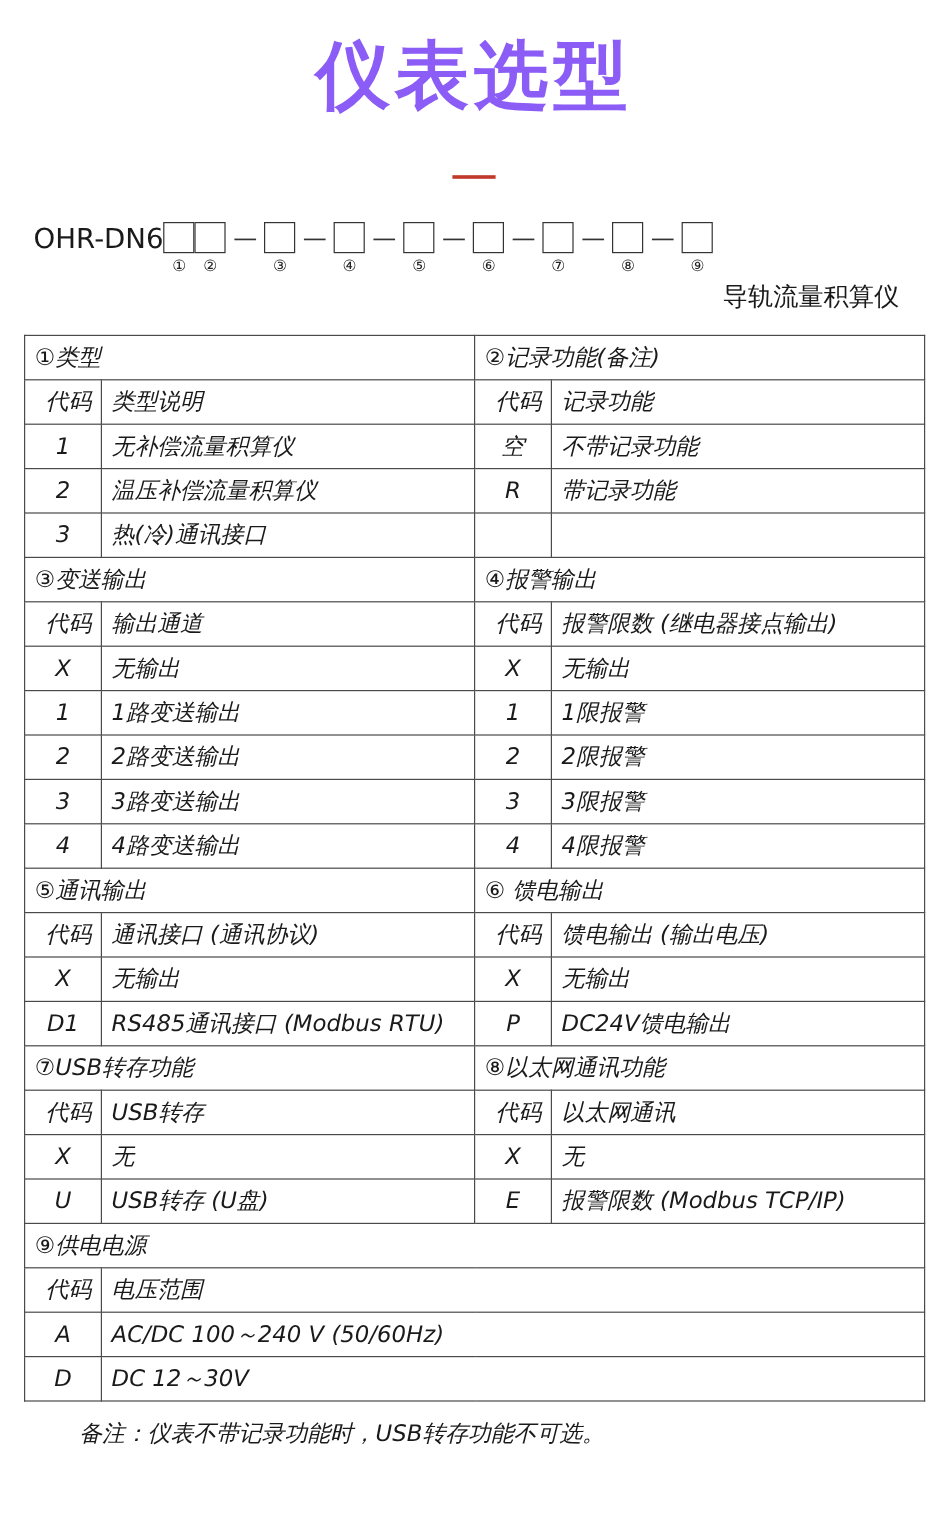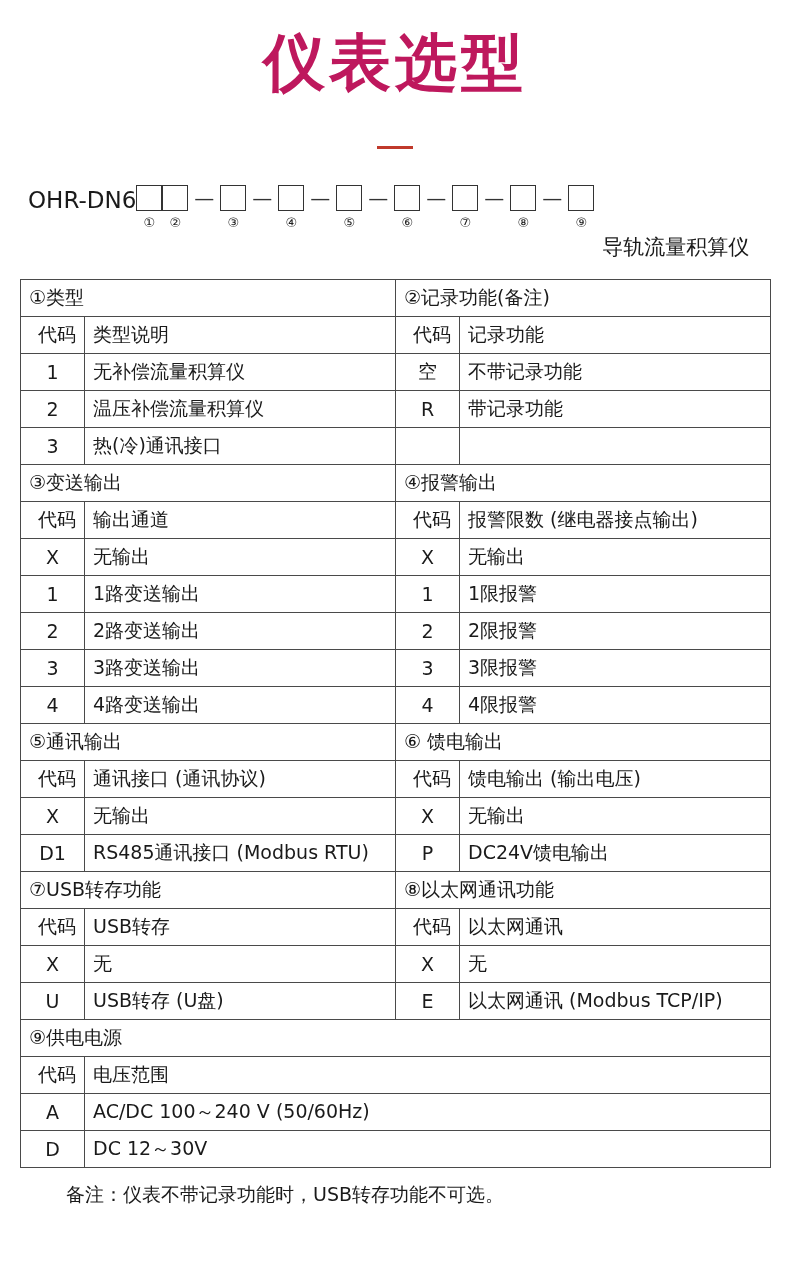--- a/index.html
+++ b/index.html
@@ -13,21 +13,21 @@
     position: relative;
     overflow: hidden;
   }
   .page-title {
     text-align: center;
     font-size: 62px;
     font-weight: bold;
     letter-spacing: 4px;
     margin: 24px 0 0 0;
     line-height: 1.25;
-    color: #be185d;
+    color: #8b5cf6;
   }
   .title-rule-wrap {
     display: flex;
     justify-content: center;
     margin-top: 44px;
   }
   .title-rule {
     width: 36px;
     height: 3px;
     background: #c0392b;
@@ -76,20 +76,21 @@
     line-height: 28px;
     margin-left: 8px;
     white-space: nowrap;
     margin-top: 48px;
   }
 
   
   .tables {
     padding: 0 20px;
     margin-top: 18px;
+    font-style: italic;
   }
   table.spec {
     width: 750px;
     border-collapse: collapse;
     table-layout: fixed;
   }
   table.spec td {
     border: 1px solid #4a4a4a;
     font-size: 19px;
     padding: 4px 8px;
@@ -293,21 +294,21 @@
       <tr>
         <td class="code-col">X</td>
         <td>无</td>
         <td class="code-col">X</td>
         <td>无</td>
       </tr>
       <tr>
         <td class="code-col">U</td>
         <td>USB转存 (U盘)</td>
         <td class="code-col">E</td>
-        <td>以太网通讯 (Modbus TCP/IP)</td>
+        <td>报警限数 (Modbus TCP/IP)</td>
       </tr>
 
       <tr>
         <td class="section" colspan="4">⑨供电电源</td>
       </tr>
       <tr>
         <td class="code-hdr">代码</td>
         <td colspan="3">电压范围</td>
       </tr>
       <tr>

